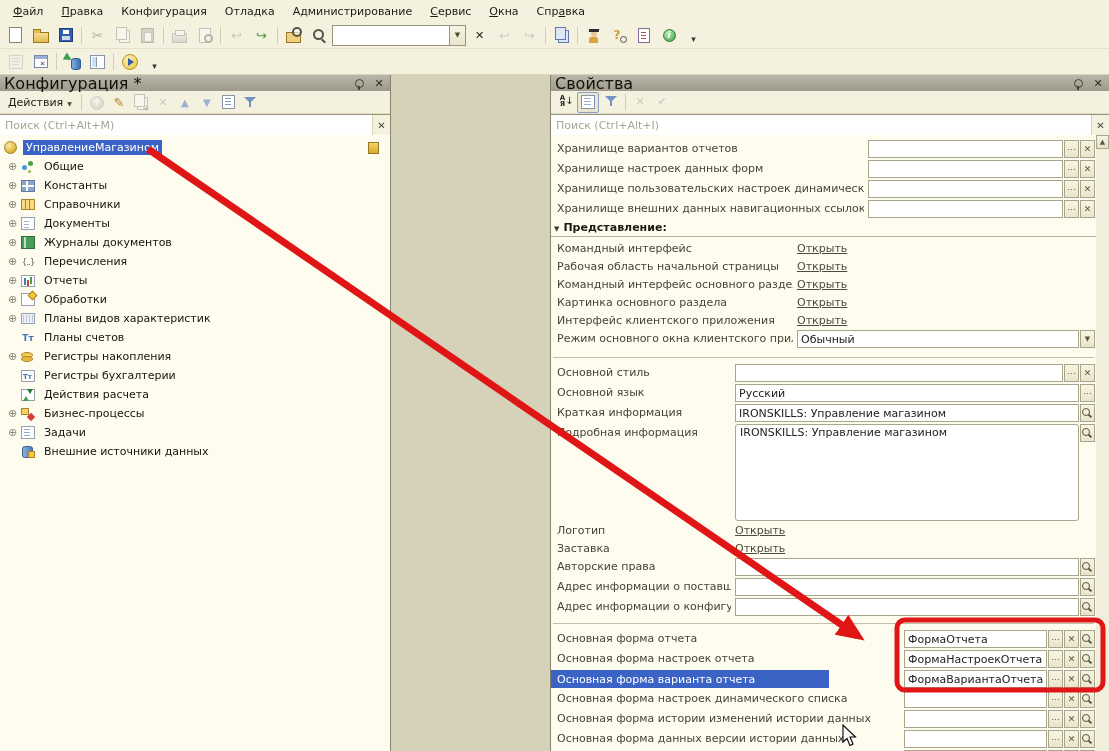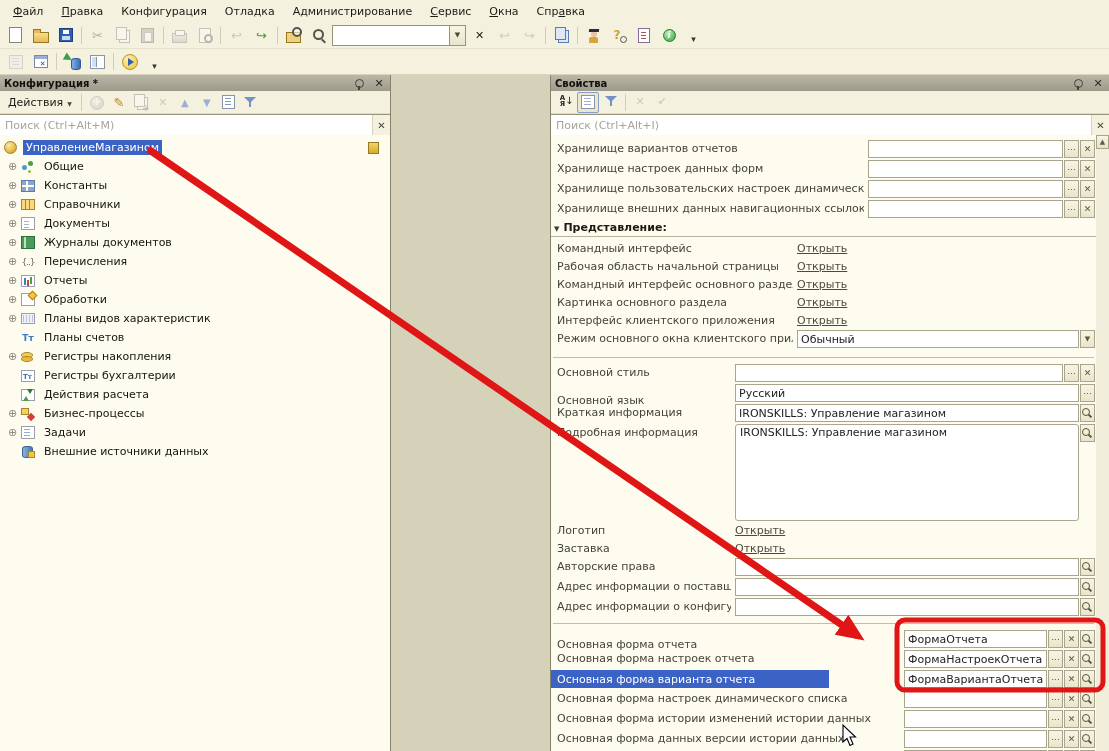--- a/index.html
+++ b/index.html
@@ -109,21 +109,21 @@
       background:repeating-linear-gradient(#9ab0d8 0 1px,transparent 1px 3px)}
   .i-apply::before{content:"✔";color:#8fae8f;font-size:11px;font-weight:bold}
 
   
   #workspace{position:absolute;top:75px;left:390px;width:161px;bottom:0;background:#d6d2ba;
              border-left:1px solid #85836b;border-right:1px solid #85836b;box-sizing:border-box}
   .panel{position:absolute;top:75px;bottom:0;background:#f4f1df}
   #leftpanel{left:0;width:390px}
   #rightpanel{left:551px;width:558px}
   .phead{height:16px;background:linear-gradient(#bab7a9,#9d9a8c);display:flex;align-items:center;padding:0 4px}
-  .phtitle{flex:1;font-weight:bold;font-size:10px;color:#11110b}
+  .phtitle{flex:1;font-weight:normal;font-size:16px;color:#11110b}
   .pin{width:7px;height:7px;border:1.5px solid #454338;border-radius:50%;position:relative;margin-right:8px}
   .pin::after{content:"";position:absolute;left:2px;top:6px;width:1.5px;height:4px;background:#454338}
   .phx{width:14px;text-align:center}
   .phx::before{content:"✕";font-weight:bold;color:#2e2e26;font-size:11px}
   .acts{height:22px;display:flex;align-items:center;padding:0 3px;gap:1px;border-bottom:1px solid #e0dcc4}
   .actlabel{display:flex;align-items:flex-start;padding:1px 5px;color:#1c1c14}
   .actcaret::before{content:"▼";font-size:6px;color:#4c4a38;margin-left:4px}
   .srow{height:20px;display:flex;align-items:stretch;border-top:1px solid #98947a;border-bottom:1px solid #98947a;background:#fff}
   .search{flex:1;border:none;outline:none;padding:2px 5px;min-width:0;font:11px "DejaVu Sans",sans-serif;color:#333;background:#fff}
   .search::placeholder{color:#a8a592}
@@ -583,21 +583,21 @@
         <span class="plab" style="width: 180px;">Основной стиль</span>
         <span class="ped" style="left: 184px;">
           <span class="fld grow">
             <span class="ftxt"></span>
           </span>
           <span class="ebtn dots"></span>
           <span class="ebtn xbtn"></span>
         </span>
       </div>
       <div class="prow t-field-dots">
-        <span class="plab" style="width: 180px; margin-top: 8px;">Основной язык</span>
+        <span class="plab" style="width: 180px;">Основной язык</span>
         <span class="ped" style="left: 184px;">
           <span class="fld grow">
             <span class="ftxt">Русский</span>
           </span>
           <span class="ebtn dots"></span>
         </span>
       </div>
       <div class="prow t-field-mag">
         <span class="plab" style="width: 180px;">Краткая информация</span>
         <span class="ped" style="left: 184px;">
@@ -648,21 +648,21 @@
         <span class="plab" style="width: 180px;">Адрес информации о конфигурации</span>
         <span class="ped" style="left: 184px;">
           <span class="fld grow">
             <span class="ftxt"></span>
           </span>
           <span class="ebtn magbtn"></span>
         </span>
       </div>
       <div class="psep"></div>
       <div class="prow t-field-dots-x-mag">
-        <span class="plab" style="width: 349px; margin-top: 6px;">Основная форма отчета</span>
+        <span class="plab" style="width: 349px;">Основная форма отчета</span>
         <span class="ped" style="left: 353px;">
           <span class="fld grow">
             <span class="ftxt">ФормаОтчета</span>
           </span>
           <span class="ebtn dots"></span>
           <span class="ebtn xbtn"></span>
           <span class="ebtn magbtn"></span>
         </span>
       </div>
       <div class="prow t-field-dots-x-mag">

